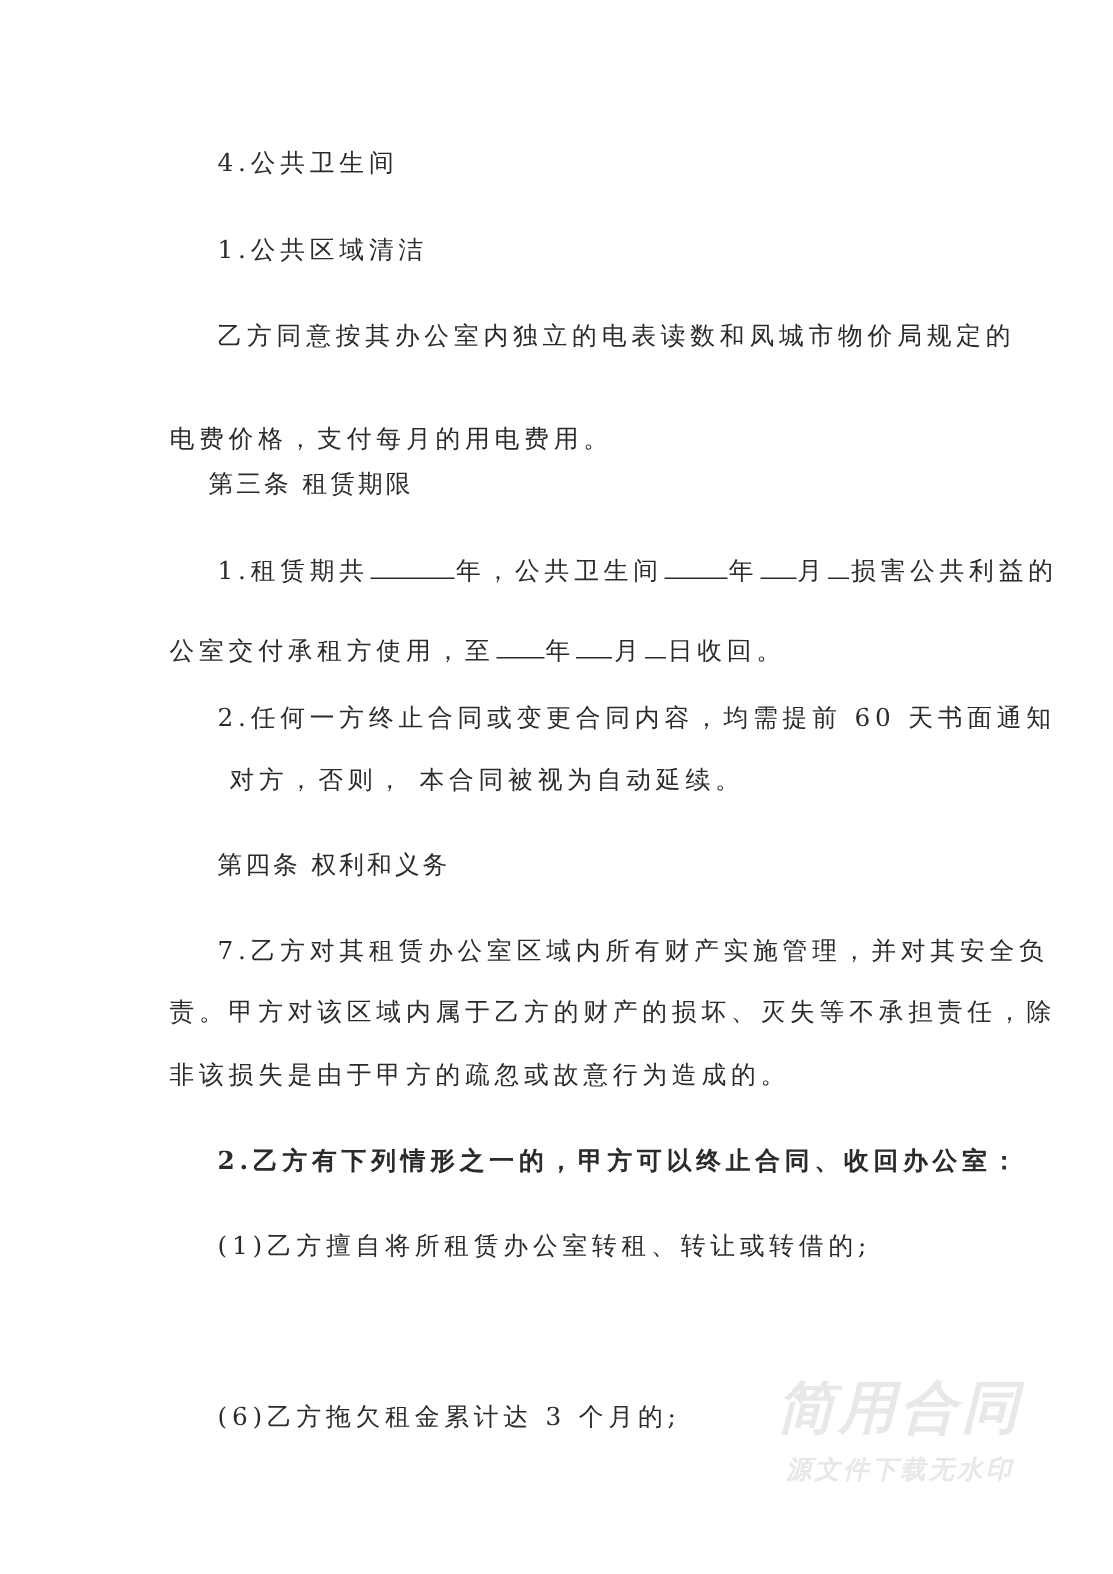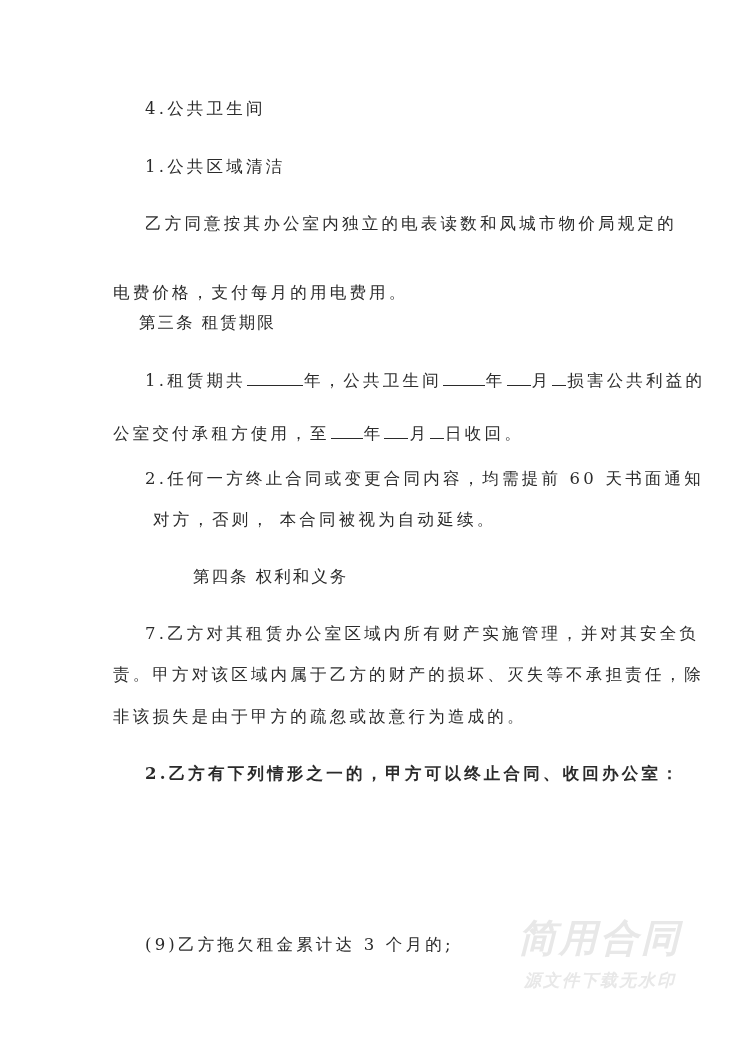--- a/index.html
+++ b/index.html
@@ -36,27 +36,28 @@
   <div class="line" style="left:145px; top:369px;">
     <span>1.租赁期共</span><span class="blank" style="width:56px;"></span><span>年，公共卫生间</span><span class="blank" style="width:42px;"></span><span>年</span><span class="blank" style="width:24px;"></span><span>月</span><span class="blank" style="width:14px;"></span><span>损害公共利益的</span>
   </div>
   <div class="line" style="left:113px; top:422px;">
     <span>公室交付承租方使用，至</span><span class="blank" style="width:32px;"></span><span>年</span><span class="blank" style="width:24px;"></span><span>月</span><span class="blank" style="width:14px;"></span><span>日收回。</span>
   </div>
 
   <div class="line" style="left:145px; top:468px;">2.任何一方终止合同或变更合同内容，均需提前 60 天书面通知</div>
   <div class="line" style="left:113px; top:509px;margin-left:40px;">对方，否则， 本合同被视为自动延续。</div>
 
-  <div class="line" style="left:145px; top:566px; letter-spacing:2px;margin-left:48px;">第四条 权利和义务</div>
+  <div class="line" style="left:145px; top:566px; letter-spacing:2px;">第四条 权利和义务</div>
 
   <div class="line" style="left:145px; top:623px;">7.乙方对其租赁办公室区域内所有财产实施管理，并对其安全负</div>
   <div class="line" style="left:113px; top:706px;">非该损失是由于甲方的疏忽或故意行为造成的。</div>
   <div class="line" style="left:113px; top:664px;">责。甲方对该区域内属于乙方的财产的损坏、灭失等不承担责任，除</div>
 
   <div class="line" style="left:145px; top:763px;font-weight:bold;">2.乙方有下列情形之一的，甲方可以终止合同、收回办公室：</div>
 
-  <div class="line" style="left:145px; top:934px;">(9)乙方拖欠租金累计达 3 个月的;</div>
+  <div class="line" style="left:145px; top:820px;">(1)乙方擅自将所租赁办公室转租、转让或转借的;</div>
+  <div class="line" style="left:145px; top:934px;">(6)乙方拖欠租金累计达 3 个月的;</div>
 
   <div class="watermark">
     <div class="wm-title">简用合同</div>
     <div class="wm-sub">源文件下载无水印</div>
   </div>
 </div>
 
 </body></html>

